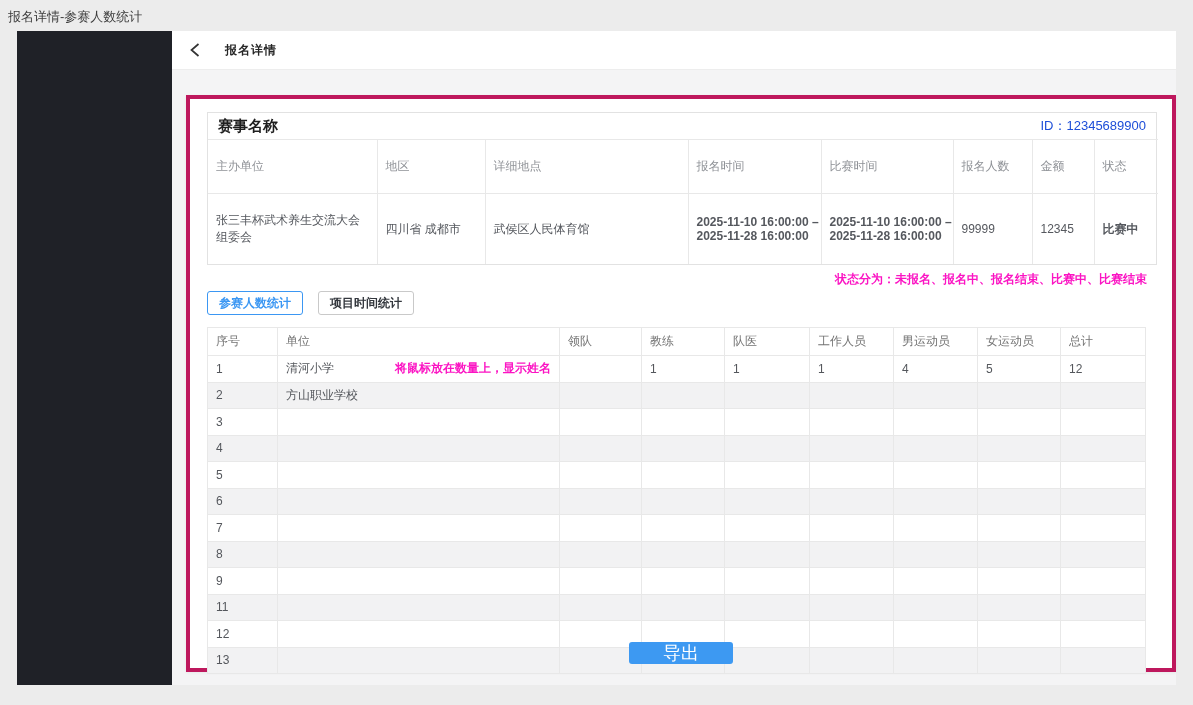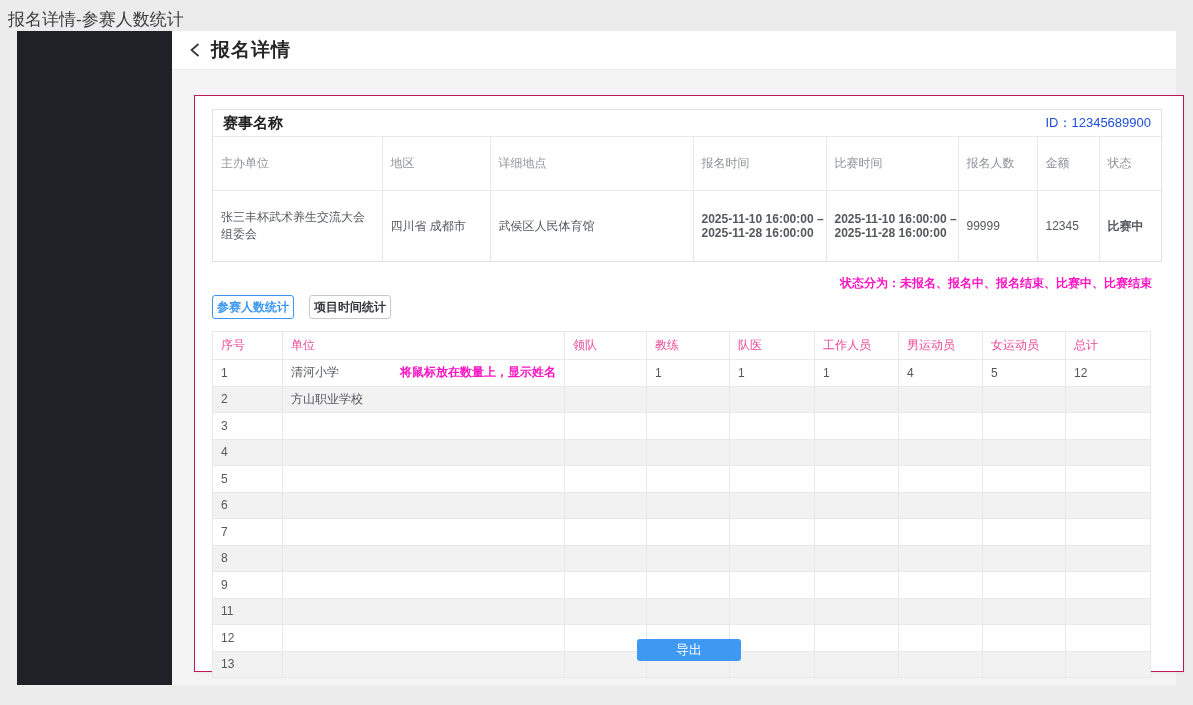--- a/index.html
+++ b/index.html
@@ -3,81 +3,81 @@
 <meta charset="utf-8">
 <style>
   * { margin:0; padding:0; box-sizing:border-box; }
   html,body { width:1193px; height:705px; }
   body {
     background:#ececec;
     font-family:"Liberation Sans","DejaVu Sans",sans-serif;
     position:relative;
     overflow:hidden;
   }
-  .window-title { position:absolute; left:8px; top:8px; font-size:17px; color:#3d3d3d; }
+  .window-title { position:absolute; left:8px; top:8px; font-size:13px; color:#3d3d3d; }
 
   .frame { position:absolute; left:17px; top:31px; width:1159px; height:654px; }
   .sidebar { position:absolute; left:0; top:0; width:155px; height:654px; background:#1f2127; }
   .content { position:absolute; left:155px; top:0; right:0; height:654px; background:#f4f4f5; }
 
   .topbar {
     position:absolute; left:0; top:0; right:0; height:39px;
     background:#fff; border-bottom:1px solid #ededed;
     display:flex; align-items:center; padding-left:17px;
   }
   .back-btn { display:flex; align-items:center; cursor:pointer; }
-  .topbar-title { font-size:19px; font-weight:bold; color:#262626; margin-left:10px; letter-spacing:1px; }
+  .topbar-title { font-size:12px; font-weight:bold; color:#262626; margin-left:24px; letter-spacing:1px; }
 
   .panel {
-    position:absolute; left:22px; top:64px; width:990px; height:577px;
-    background:#fff; border:1px solid #be185d;
+    position:absolute; left:14px; top:64px; width:990px; height:577px;
+    background:#fff; border:4px solid #be185d;
     box-shadow:0 1px 3px rgba(0,0,0,0.05);
   }
   .panel-body { position:relative; padding:13px 0 0 17px; }
 
   
   .event-card { width:950px; border:1px solid #e2e2e2; }
   .card-head { height:26px; display:flex; justify-content:space-between; align-items:center; padding:0 10px; }
   .card-title { font-size:15px; font-weight:bold; color:#1f1f1f; }
   .event-id { font-size:13px; color:#1d4ed8; }
   table.event-table { width:100%; border-collapse:collapse; table-layout:fixed; }
   .event-table th, .event-table td { border-top:1px solid #e8e8e8; font-size:12px; text-align:left; padding:18px 8px; vertical-align:middle; }
   .event-table th + th, .event-table td + td { border-left:1px solid #e8e8e8; }
   .event-table th { color:#8f9297; font-weight:normal; height:27px; }
   .event-table td { color:#55585e; height:36px; }
   .time-line { line-height:14px; white-space:nowrap;font-weight:bold; }
   .status-active { color:#28be6e; font-weight:bold; }
 
   .status-legend {
-    width:950px; text-align:right; padding-right:10px; margin-top:15px;
+    width:950px; text-align:right; padding-right:10px; margin-top:8px;
     font-size:12px; font-weight:bold; color:#fb14c3; line-height:13px;
   }
 
   
   .tabs { margin-top:5px; display:flex; gap:15px; }
   .tab {
-    height:24px; padding:0 4px; display:flex; align-items:center;
+    height:24px; padding:0 11px; display:flex; align-items:center;
     background:#fff; border:1px solid #c9c9c9; border-radius:3px;
     font-size:12px; font-weight:600; color:#33373d; cursor:pointer;
   }
   .tab.active { border-color:#3b97f3; color:#3b97f3; }
 
   
   table.stats-table { margin-top:12px; width:938px; border-collapse:collapse; table-layout:fixed; }
   .stats-table th, .stats-table td { border:1px solid #e8e8e8; font-size:12px; text-align:left; padding:0 8px; }
-  .stats-table th { height:28px; color:#ec4899; font-weight:normal; background:#fff; }
+  .stats-table th { height:28px; color:#737373; font-weight:normal; background:#fff; }
   .stats-table td { height:26.5px; color:#54575c; }
   .stats-table tbody tr:nth-child(even) { background:#f2f2f3; }
   .unit-cell { display:flex; justify-content:space-between; align-items:center;gap:34px; }
   .hover-hint { color:#fb14c3; font-weight:bold; font-size:12px; }
 
   .export-btn {
     position:absolute; left:50%; transform:translateX(-50%); top:543px;
     width:104px; height:22px; background:#3d99f2; color:#fff;
-    font-size:13px; border:none; border-radius:3px;
+    font-size:18px; border:none; border-radius:3px;
     display:flex; align-items:center; justify-content:center;
     cursor:pointer; font-family:inherit;
   }
 </style>
 </head>
 <body>
 
 <div class="window-title">报名详情-参赛人数统计</div>
 
 <div class="frame">

